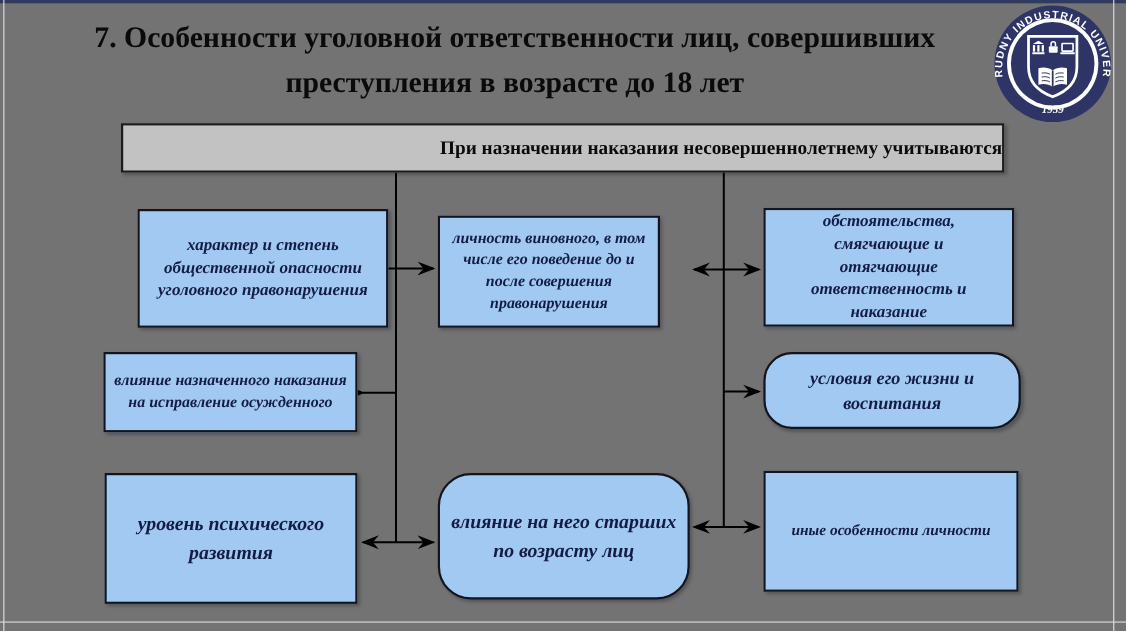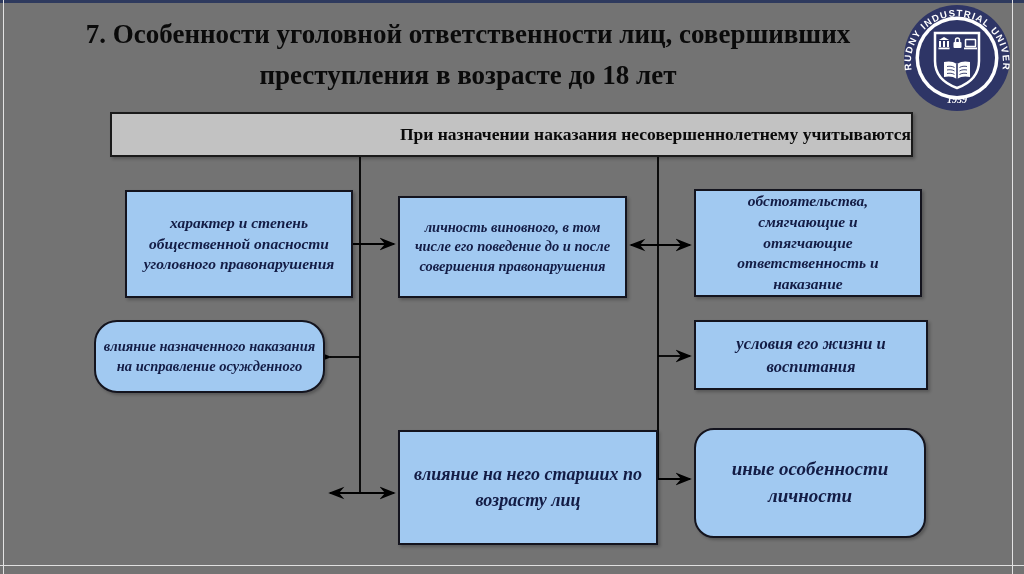--- a/index.html
+++ b/index.html
@@ -26,27 +26,27 @@
   }
 
   .bx{
     position:absolute;background:#a1c9f1;border:2px solid #14141e;box-sizing:border-box;
     display:flex;align-items:center;justify-content:center;text-align:center;
     font-weight:bold;color:#131c45;box-shadow:2px 2px 3px rgba(0,0,0,0.25);
   }
   .bx .t{width:100%;font-style:italic;}
 
   #b-l1{left:97px; top:190px;width:228px;height:108px;font-size:15.5px;line-height:1.35;padding:0 10px;margin-left:28px;}
-  #b-l2{left:94px; top:320px;width:231px;height:73px; font-size:14.5px;line-height:1.35;padding:0 6px;border-radius:23px;}
+  #b-l2{left:94px; top:320px;width:231px;height:73px; font-size:14.5px;line-height:1.35;padding:0 6px;}
   #b-l3{left:95px; top:430px;width:230px;height:119px;font-size:18px;  line-height:1.4;padding:0 2px;}
-  #b-m1{left:398px;top:196px;width:229px;height:102px;font-size:14.5px;line-height:1.35;padding:0 8px;}
-  #b-m2{left:398px;top:430px;width:260px;height:115px;font-size:18px;  line-height:1.4;padding:0 4px;}
+  #b-m1{left:398px;top:196px;width:202px;height:102px;font-size:14.5px;line-height:1.35;padding:0 8px;}
+  #b-m2{left:398px;top:430px;width:229px;height:115px;font-size:18px;  line-height:1.4;padding:0 4px;border-radius:30px;}
   #b-r1{left:694px;top:189px;width:228px;height:108px;font-size:15.5px;line-height:1.35;padding:0 26px;}
-  #b-r2{left:694px;top:320px;width:234px;height:70px; font-size:16.5px;line-height:1.4;padding:0 14px;}
-  #b-r3{left:694px;top:428px;width:232px;height:110px;font-size:19px;  line-height:1.4;padding:0 16px;border-radius:20px;}
+  #b-r2{left:694px;top:320px;width:234px;height:70px; font-size:16.5px;line-height:1.4;padding:0 14px;border-radius:26px;}
+  #b-r3{left:694px;top:428px;width:232px;height:110px;font-size:14px;  line-height:1.4;padding:0 16px;}
 
   svg.connectors{position:absolute;left:0;top:0;width:1024px;height:574px;pointer-events:none;}
   .logo{position:absolute;left:901px;top:2px;width:112px;height:112px;}
 </style>
 </head>
 <body>
 
 <div class="slide">
 
   <div class="frame-top"></div>
@@ -118,20 +118,23 @@
     <line x1="330" y1="493" x2="394" y2="493" stroke="#000" stroke-width="1.8" marker-start="url(#ah-l)" marker-end="url(#ah-r)"></line>
     <line x1="631" y1="479" x2="690" y2="479" stroke="#000" stroke-width="1.8" marker-start="url(#ah-l)" marker-end="url(#ah-r)"></line>
   </svg>
 
   <div class="bx" id="b-l1">
     <div class="t">характер и степень общественной опасности уголовного правонарушения</div>
   </div>
   <div class="bx" id="b-l2">
     <div class="t">влияние назначенного наказания на исправление осужденного</div>
   </div>
+  <div class="bx" id="b-l3">
+    <div class="t">уровень психического развития</div>
+  </div>
 
   <div class="bx" id="b-m1">
     <div class="t">личность виновного, в том числе его поведение до и после совершения правонарушения</div>
   </div>
   <div class="bx" id="b-m2">
     <div class="t">влияние на него старших по возрасту лиц</div>
   </div>
 
   <div class="bx" id="b-r1">
     <div class="t">обстоятельства, смягчающие и отягчающие ответственность и наказание</div>

